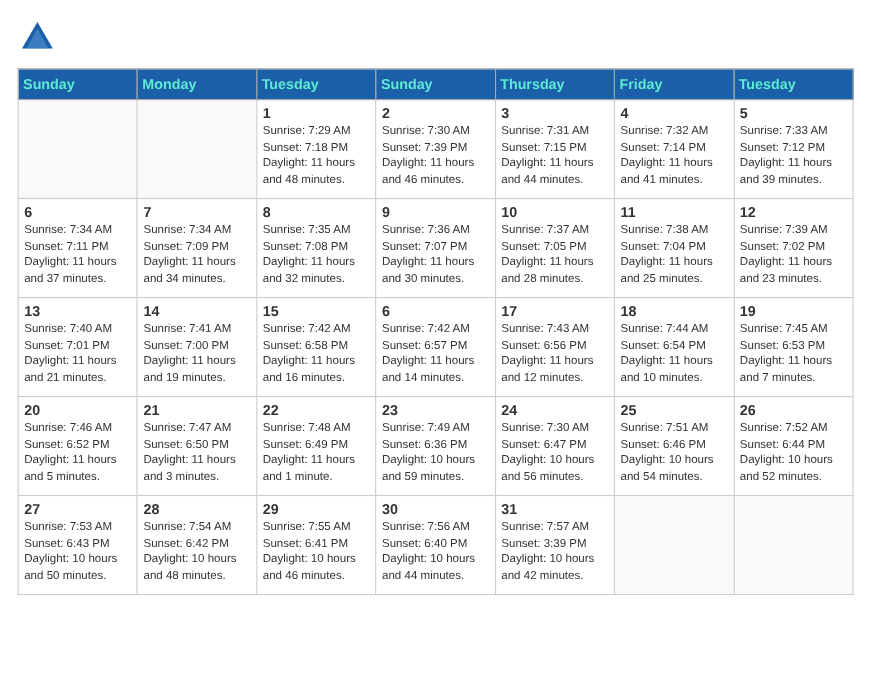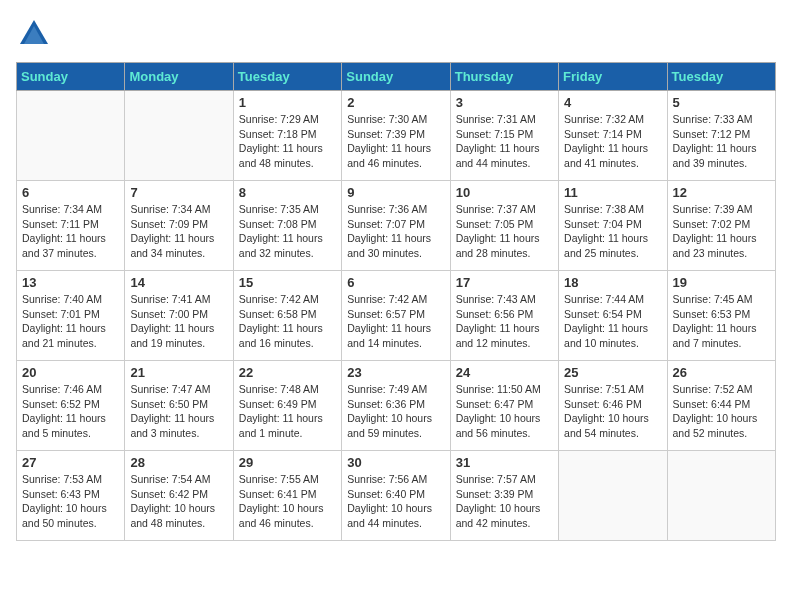--- a/index.html
+++ b/index.html
@@ -264,21 +264,21 @@
 Daylight: 11 hours and 1 minute.</div>
         </td>
         <td>
           <span class="day-number">23</span>
           <div class="day-info">Sunrise: 7:49 AM
 Sunset: 6:36 PM
 Daylight: 10 hours and 59 minutes.</div>
         </td>
         <td>
           <span class="day-number">24</span>
-          <div class="day-info">Sunrise: 11:50 AM
+          <div class="day-info">Sunrise: 7:30 AM
 Sunset: 6:47 PM
 Daylight: 10 hours and 56 minutes.</div>
         </td>
         <td>
           <span class="day-number">25</span>
           <div class="day-info">Sunrise: 7:51 AM
 Sunset: 6:46 PM
 Daylight: 10 hours and 54 minutes.</div>
         </td>
         <td>

